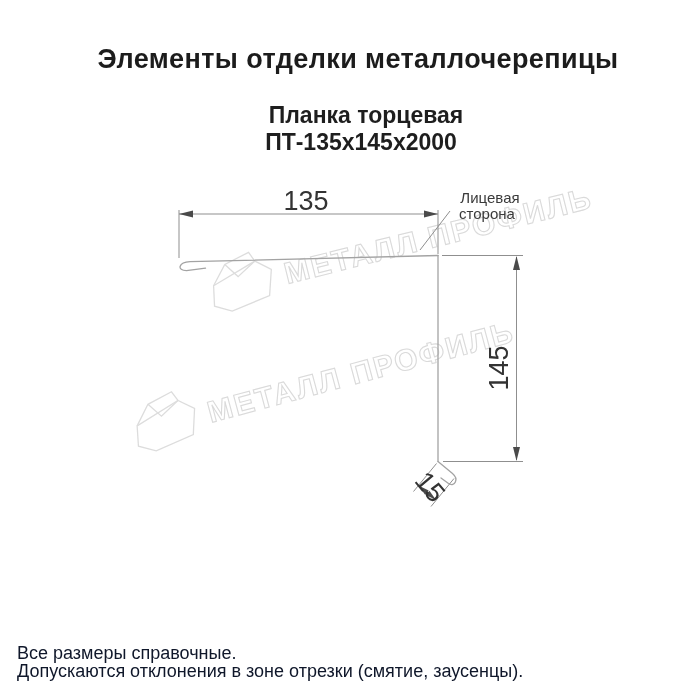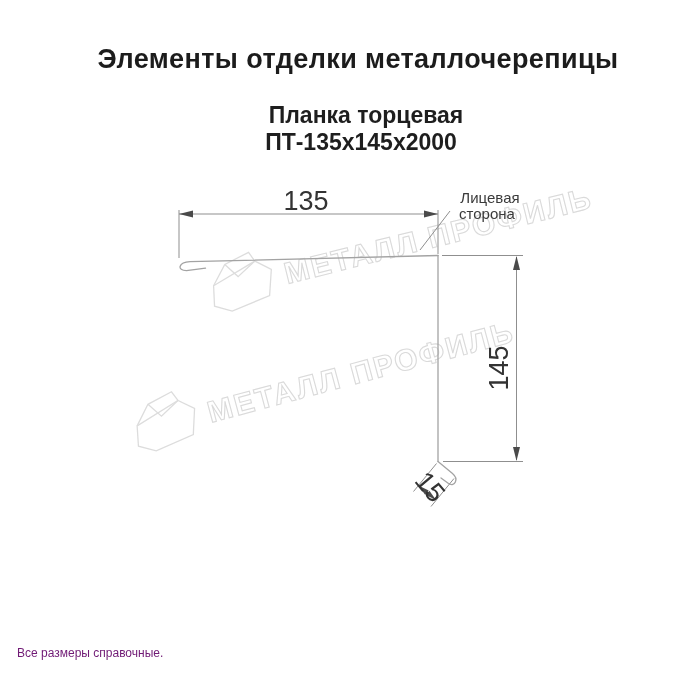--- a/index.html
+++ b/index.html
@@ -15,21 +15,21 @@
     position:absolute;top:86px;left:0;width:700px;text-align:center;
     font-size:23px;font-weight:bold;color:#1e1e1e;margin:16px;
   }
   .prodcode{
     position:absolute;top:118px;left:0;width:700px;text-align:center;
     font-size:23px;font-weight:bold;color:#1e1e1e;margin:11px;
   }
   svg.drawing{position:absolute;left:0;top:0;width:700px;height:700px;}
   .footer{
     position:absolute;left:17px;top:644px;
-    font-size:12px;color:#701a75;line-height:18px;
+    font-size:18px;color:#0f172a;line-height:18px;
   }
   svg text{font-family:"Liberation Sans","DejaVu Sans",sans-serif;}
   .dimtext{fill:#333333;font-size:27px;}
   .facetext{fill:#3a3a3a;font-size:15px;}
   .wmtext{fill:none;stroke:#d6d6d6;stroke-width:1.1px;font-size:30px;font-weight:bold;letter-spacing:2px;}
 </style>
 </head>
 <body>
 
 <div class="page">
@@ -97,15 +97,16 @@
 
     <g>
       <path stroke="#8f8f8f" stroke-width="1" fill="none" d="M450,211 L420,250"></path>
       <text class="facetext" x="490" y="203" text-anchor="middle">Лицевая</text>
       <text class="facetext" x="487" y="219" text-anchor="middle">сторона</text>
     </g>
   </svg>
 
   <div class="footer">
     <div>Все размеры справочные.</div>
+    <div>Допускаются отклонения в зоне отрезки (смятие, заусенцы).</div>
   </div>
 
 </div>
 
 </body></html>

